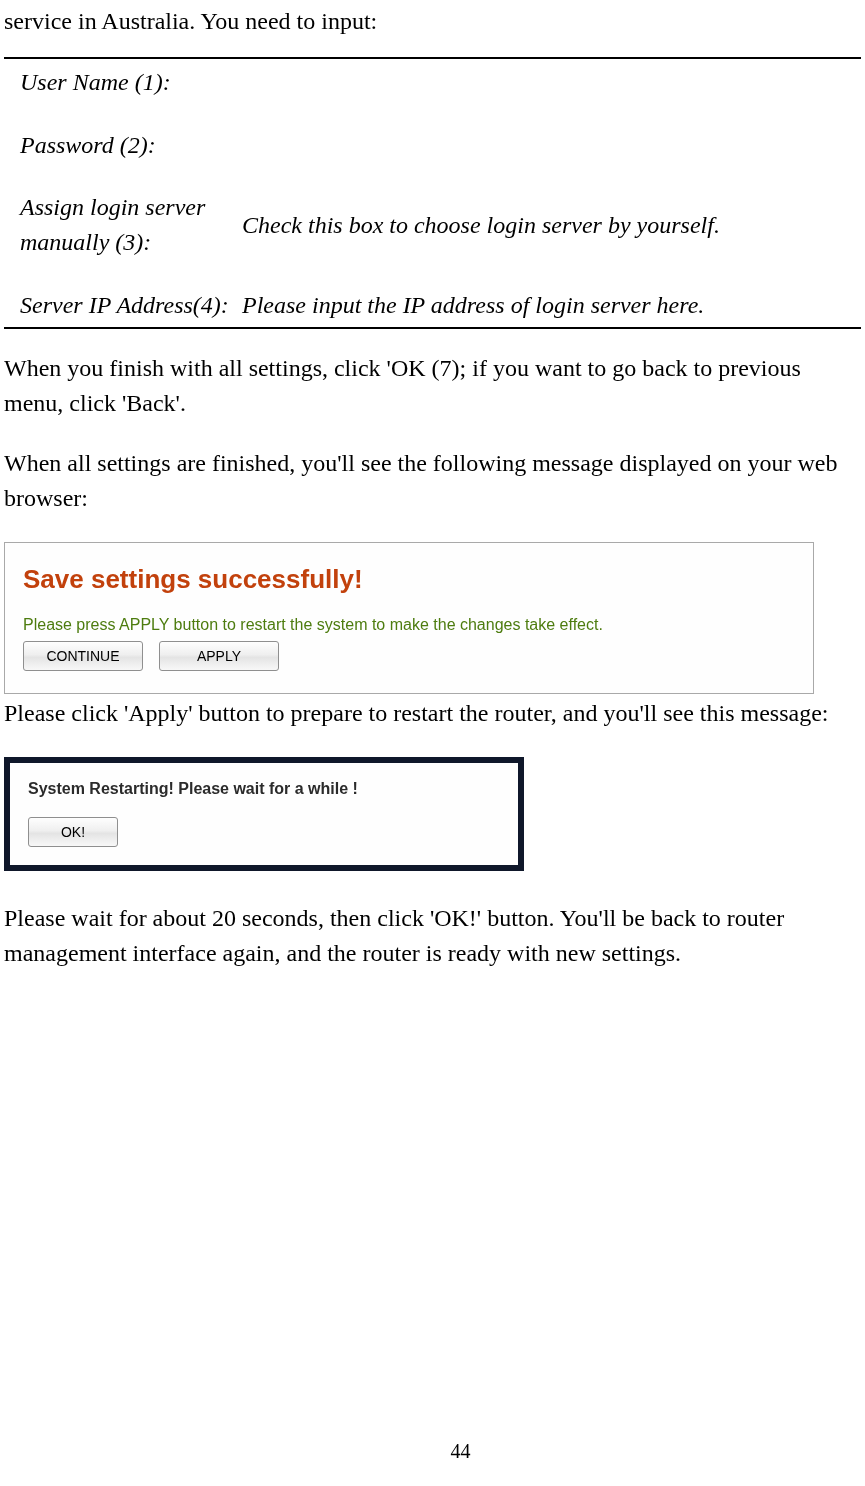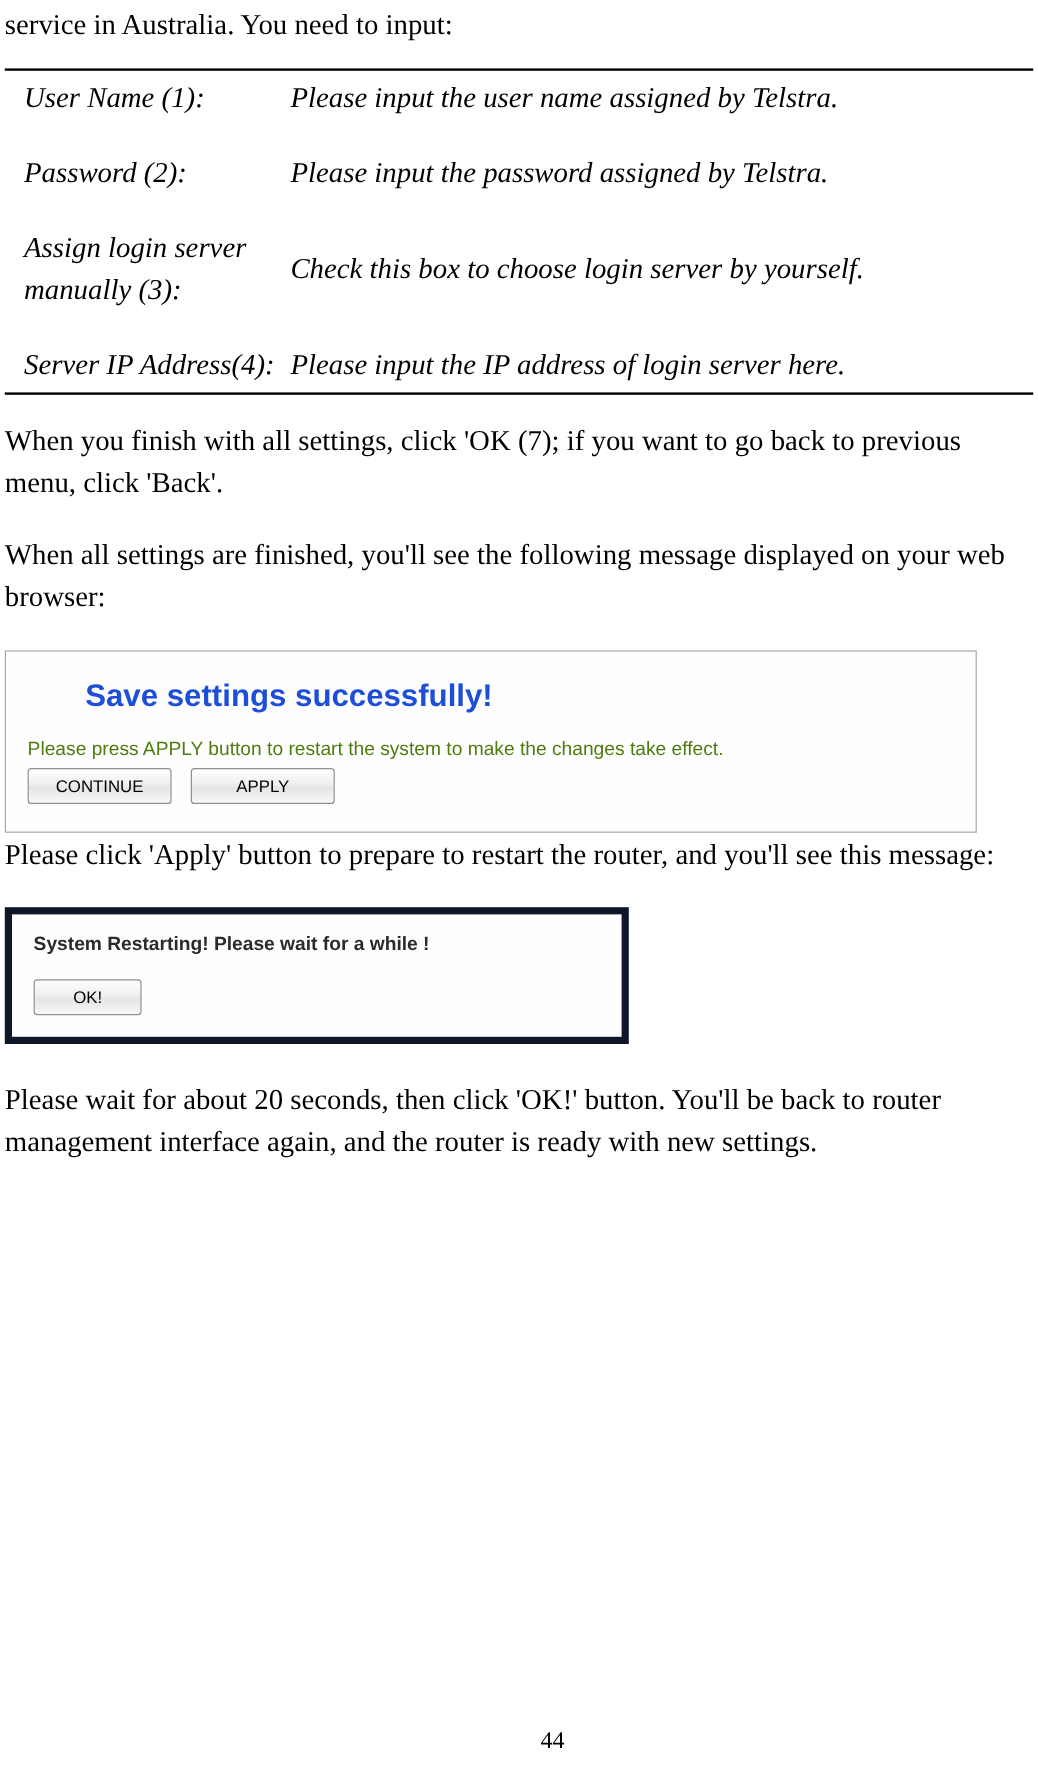--- a/index.html
+++ b/index.html
@@ -42,23 +42,22 @@
       border: 1px solid #a9a9a9;
       background: #fefefe;
       padding: 18px 18px 22px 18px;
       width: 810px;
       margin-bottom: 2px;
     }
     .panel1-title {
       font-family: Verdana, Geneva, sans-serif;
       font-weight: bold;
       font-size: 26px;
-      color: #1d4ed8;
+      color: #c2410c;
       margin-bottom: 14px;
-      margin-left: 48px;
     }
     .panel1-sub {
       font-family: Verdana, Geneva, sans-serif;
       font-size: 16px;
       color: #4d7c0f;
     }
     .btn {
       display: inline-block;
       font-family: Arial, sans-serif;
       font-size: 14px;
@@ -99,25 +98,23 @@
     }
   </style>
 </head>
 <body>
 
 <p class="intro">service in Australia. You need to input:</p>
 
 <div class="def-table">
   <div class="def-row">
     <div class="def-label">User Name (1):</div>
-    <div class="def-value">Please input the user name assigned by Telstra.</div>
   </div>
   <div class="def-row">
     <div class="def-label">Password (2):</div>
-    <div class="def-value">Please input the password assigned by Telstra.</div>
   </div>
   <div class="def-row">
     <div class="def-label">Assign login server manually (3):</div>
     <div class="def-value">Check this box to choose login server by yourself.</div>
   </div>
   <div class="def-row" style="margin-bottom:0;">
     <div class="def-label">Server IP Address(4):</div>
     <div class="def-value">Please input the IP address of login server here.</div>
   </div>
 </div>

